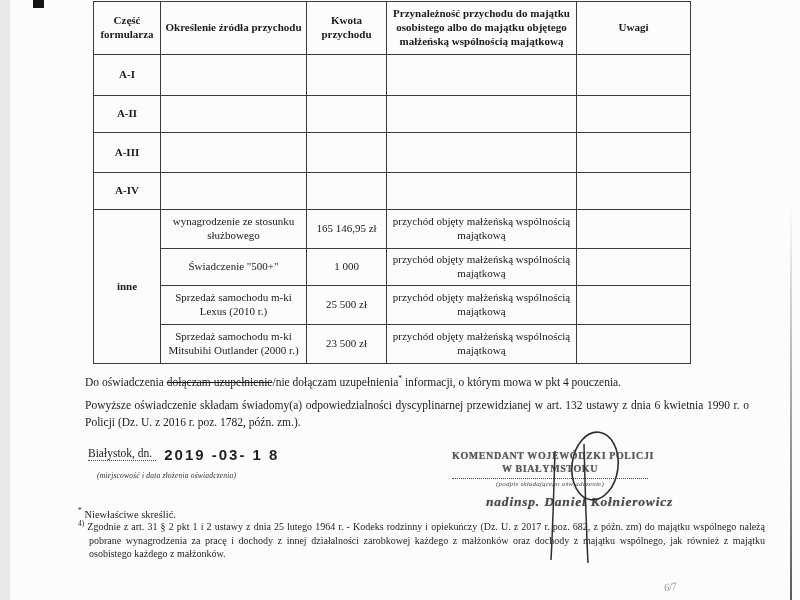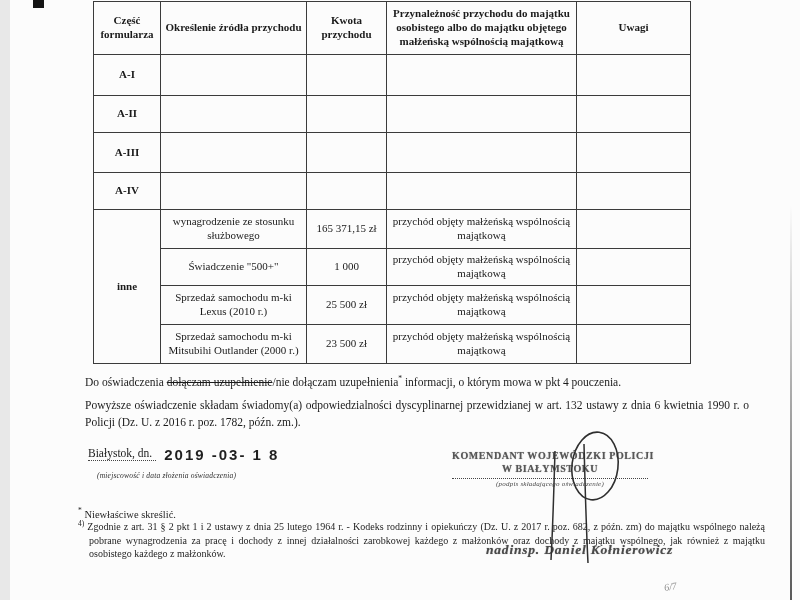--- a/index.html
+++ b/index.html
@@ -96,21 +96,20 @@
   }
   .sig-caption {
     font-size: 7px; font-style: italic; color: #4c4c4c;
     margin-top: 1px; letter-spacing: 0.2px;
   }
   .signatory {
     position: absolute; left: 486px; top: 494px;
     font-size: 13.5px; font-weight: bold; font-style: italic;
     color: #4a4a4a; letter-spacing: 0.8px; white-space: nowrap;
     text-shadow: 0 0 1px #909090;
-    margin-top: 48px;
   }
   .sig-svg { position: absolute; left: 538px; top: 424px; pointer-events: none; }
   
   .fn { position: absolute; left: 78px; font-size: 10px; line-height: 1.35; color: #1e1e1e; }
   .fn-star { top: 506px; font-size: 10.5px; }
   .fn-4 { top: 519px; width: 676px; text-align: justify; padding-left: 11px; text-indent: -11px; }
   
   .page-number {
     position: absolute; left: 664px; top: 581px;
     font-size: 10px; font-style: italic; color: #8f8f8f;
@@ -166,21 +165,21 @@
     <tr class="h-a4">
       <td class="part-cell">A-IV</td>
       <td></td>
       <td></td>
       <td></td>
       <td></td>
     </tr>
     <tr class="h-i1">
       <td class="part-cell" rowspan="4">inne</td>
       <td>wynagrodzenie ze stosunku służbowego</td>
-      <td>165 371,15 zł</td>
+      <td>165 146,95 zł</td>
       <td>przychód objęty małżeńską wspólnością majątkową</td>
       <td></td>
     </tr>
     <tr class="h-i2">
       <td>Świadczenie "500+"</td>
       <td>1 000</td>
       <td>przychód objęty małżeńską wspólnością majątkową</td>
       <td></td>
     </tr>
     <tr class="h-i3">

